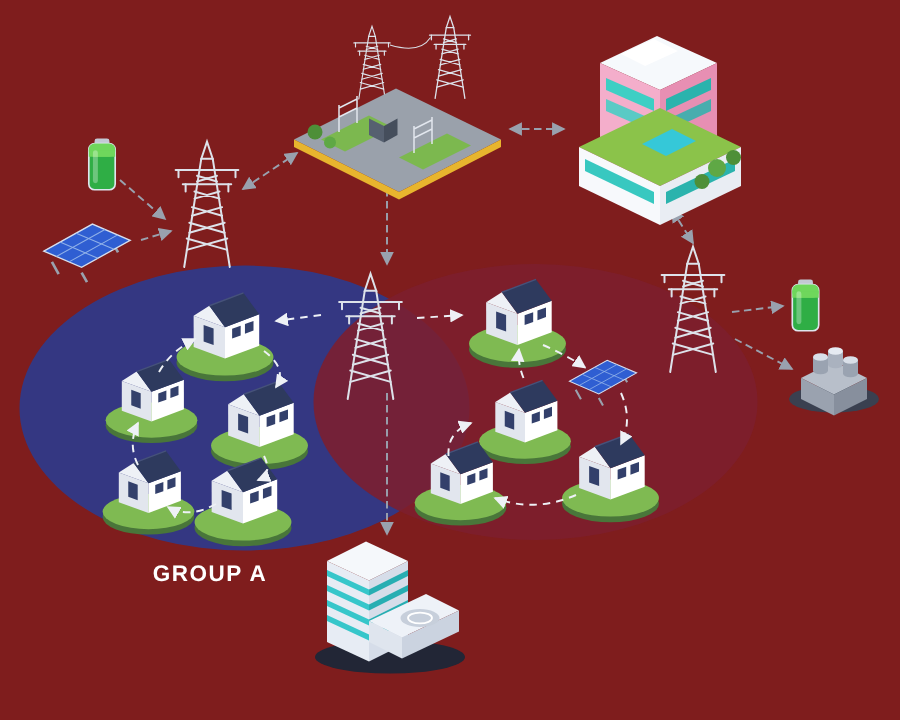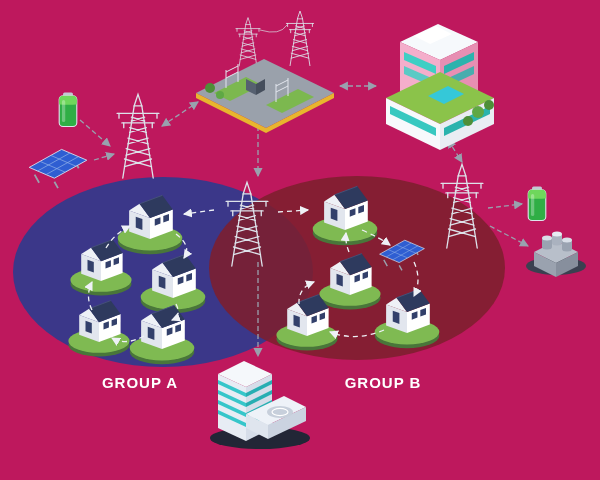--- a/index.html
+++ b/index.html
@@ -1,17 +1,17 @@
 <!DOCTYPE html>
 <html><head>
 <meta charset="utf-8">
 <style>
   html,body{margin:0;padding:0;}
   body{width:600px;height:480px;overflow:hidden;background:#292e3c;}
-  .stage{position:relative;width:600px;height:480px;background:#be185d;}
+  .stage{position:relative;width:600px;height:480px;background:#7f1d1d;}
   .stage svg{position:absolute;left:0;top:0;}
   .group-label{
     position:absolute;transform:translateX(-50%);
     color:#ffffff;font-family:"Liberation Sans",sans-serif;
     font-weight:700;font-size:15px;letter-spacing:1px;white-space:nowrap;
   }
   .label-a{left:140px;top:374px;}
   .label-b{left:383px;top:374px;}
 </style>
 </head>
@@ -201,14 +201,13 @@
     <path d="M299,304 Q298,288 314,282" marker-end="url(#arrW)"></path>
     <path d="M349,252 Q345,242 346,233" marker-end="url(#arrW)"></path>
   </g>
   <g stroke="#eef1f6" stroke-width="1.3" fill="none" stroke-dasharray="5 4">
     <path d="M214,210 L184,214" marker-end="url(#arrW)"></path>
     <path d="M278,212 L308,210" marker-end="url(#arrW)"></path>
   </g>
 </svg>
 
 <div class="group-label label-a">GROUP A</div>
-<div class="group-label label-b">GROUP B</div>
 </div>
 
 </body></html>

